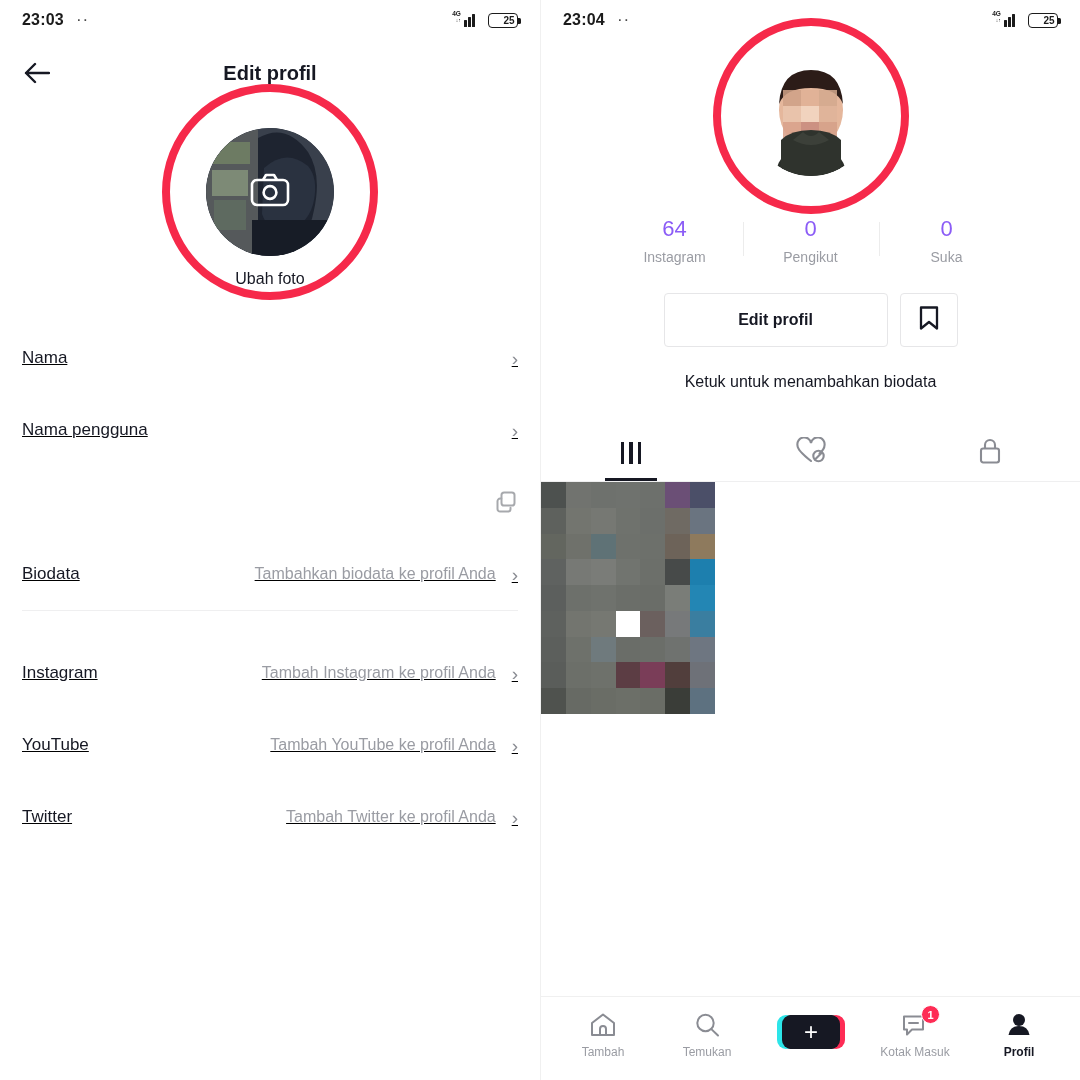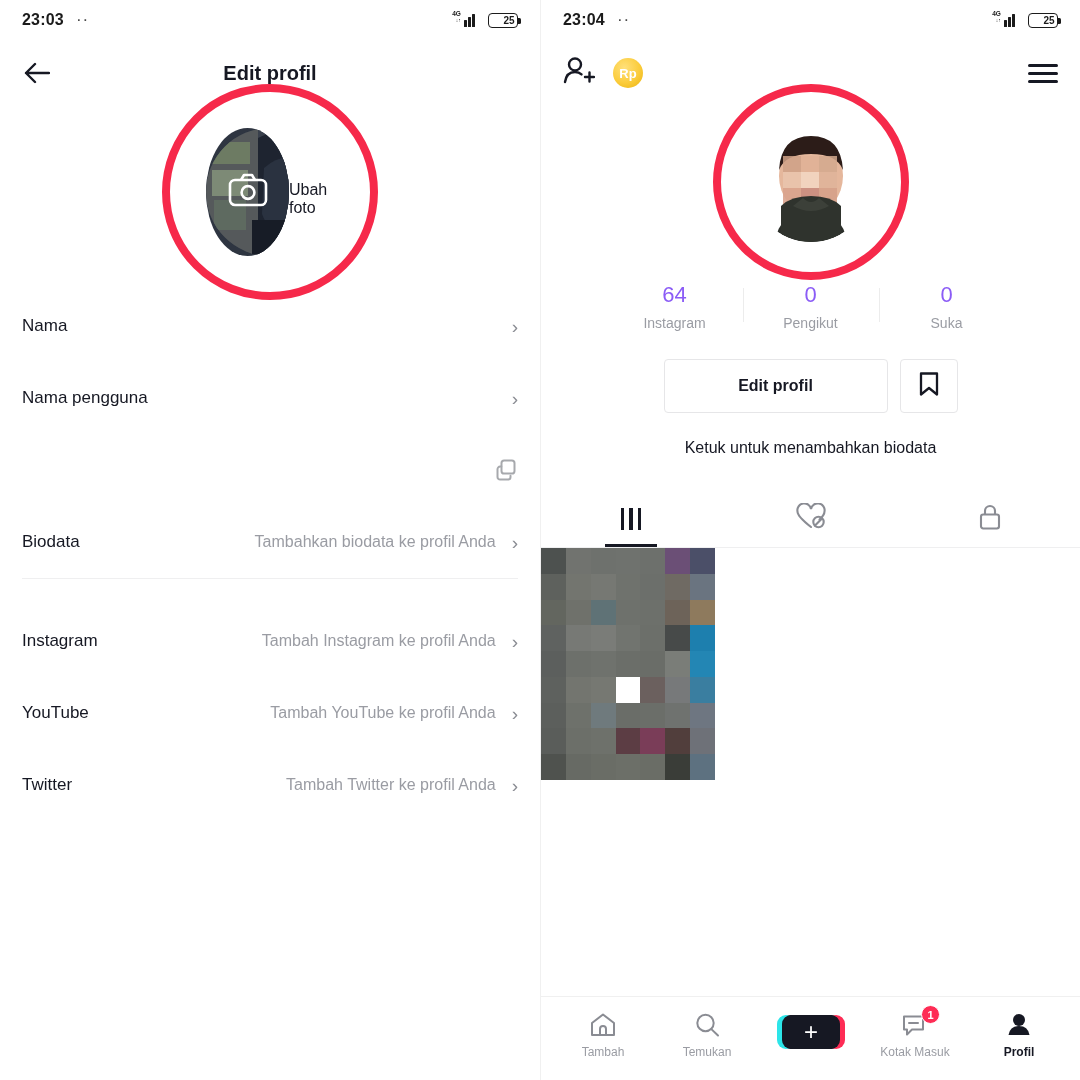--- a/index.html
+++ b/index.html
@@ -31,35 +31,35 @@
   .batt span { font-size:10px; font-weight:700; color:#1b1b1b;margin-left:12px; }
 
   
   .nav-edit { height:66px; display:flex; align-items:center; padding:0 22px; position:relative; }
   .back-arrow { width:30px; height:30px; display:flex; align-items:center; justify-content:center; cursor:pointer; }
   .nav-title { position:absolute; left:0; right:0; text-align:center; font-size:20px;
     font-weight:700; color:#161823; pointer-events:none; }
 
   .avatar-row { display:flex; justify-content:center; align-items:flex-start;
     gap:80px; margin-top:22px; }
-  .av-item { width:128px; display:flex; flex-direction:row; align-items:center; position:relative; }
+  .av-item { width:128px; display:flex; flex-direction:column; align-items:center; position:relative; }
   .av-circle { width:128px; height:128px; border-radius:50%; position:relative;
     overflow:hidden; display:flex; align-items:center; justify-content:center; }
   .av-photo { background:#2e3541; }
   .av-photo .ph { position:absolute; inset:0; }
   .av-grey { background:#f1f1f2; }
   .av-label { margin-top:14px; font-size:16px; color:#161823; }
   .cam-ic { position:relative; z-index:3; }
 
   .hl-ring { position:absolute; border:8px solid #f6294a; border-radius:50%;
     pointer-events:none; }
   .hl-left { width:216px; height:216px; left:-44px; top:-44px; }
 
   .list { margin-top:34px; }
-  .row { height:72px; display:flex; align-items:center; padding:0 22px; position:relative; cursor:pointer; }
+  .row { height:72px; display:flex; align-items:center; padding:0 22px; position:relative; cursor:pointer;text-decoration:underline; }
   .row-label { font-size:17px; color:#161823; }
   .row-value { margin-left:auto; margin-right:16px; font-size:16px; color:#9a9ca3; }
   .chev { color:#8a8c93; font-size:19px; line-height:1; display:flex; align-items:center; }
   .row-icon-only { margin-left:auto; color:#9a9ca3; display:flex; align-items:center; }
   .divider { height:1px; background:#efeff0; margin:0 22px; }
   .gap { height:26px; }
 
   
   .wm { position:absolute; left:32px; top:546px; width:470px; pointer-events:none;
     user-select:none; z-index:5; }
@@ -279,35 +279,20 @@
             <i></i>
             <i></i>
             <i></i>
         </span>
         <span class="batt">
           <span>25</span>
         </span>
       </div>
     </div>
 
-    <div class="nav-prof">
-      <span>
-        <svg width="32" height="30" viewBox="0 0 32 30">
-          <circle cx="12" cy="8.5" r="6" fill="none" stroke="#161823" stroke-width="2.4"></circle>
-          <path d="M2 26 q1.5 -10 10 -10 q4 0 6.5 2.4" fill="none" stroke="#161823" stroke-width="2.4" stroke-linecap="round"></path>
-          <path d="M22 21 h9 M26.5 16.5 v9" fill="none" stroke="#161823" stroke-width="2.4" stroke-linecap="round"></path>
-        </svg>
-      </span>
-      <span class="rp-coin">Rp</span>
-      <span class="hamburger">
-          <i></i>
-          <i></i>
-          <i></i>
-        </span>
-    </div>
 
     <div class="prof-av-wrap">
       <div class="hl-right"></div>
       <div class="prof-av">
         <svg width="120" height="120" viewBox="0 0 120 120">
           <defs>
               <clipPath id="c2">
                 <circle cx="60" cy="60" r="60"></circle>
               </clipPath>
             </defs>

